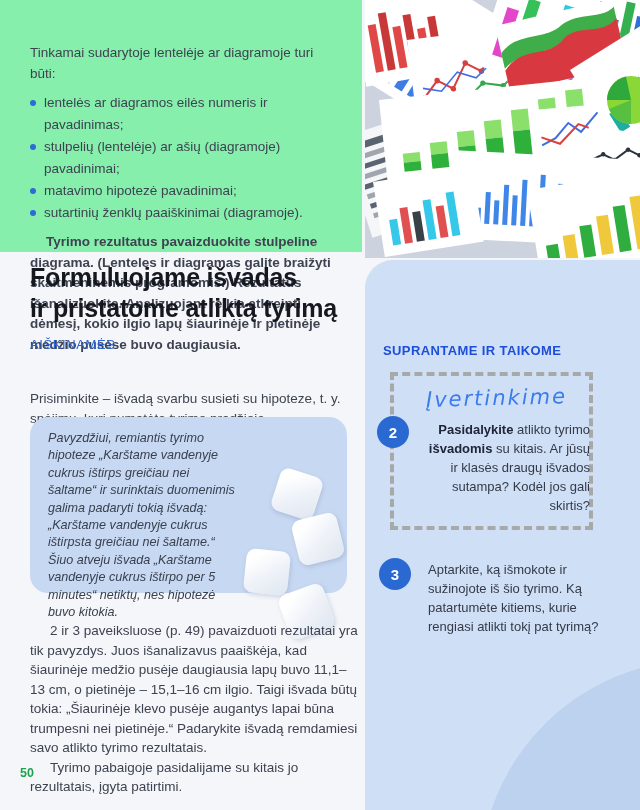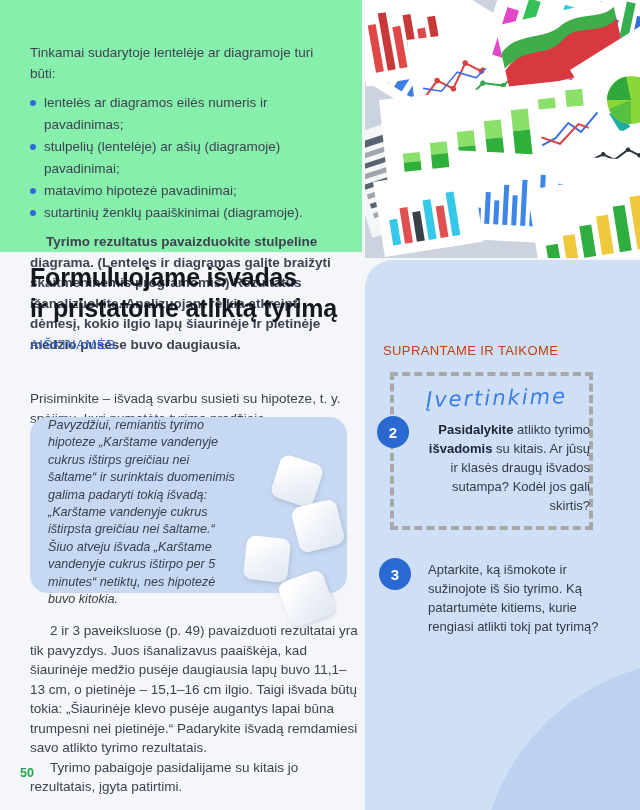--- a/index.html
+++ b/index.html
@@ -45,21 +45,21 @@
   .p-body {
     position:absolute; left:30px; width:324px;
     font-size:13.5px; line-height:19.5px; color:#3d4350;margin-top:23px;
   }
   .p1 { top:366px; }
   .p-flow { top:598px; width:330px; }
   .p-flow p { text-indent:20px; }
 
   .example-box {
     position:absolute; left:30px; top:417px; width:317px; height:176px;
-    background:#c7d8f2; border-radius:18px; padding:0 14px 10px 18px;
+    background:#c7d8f2; border-radius:18px; padding:13px 14px 10px 18px;
     font-size:12.6px; font-style:italic; color:#39404e; line-height:17.4px;
   }
   .cube-float { float:right; width:96px; height:128px; margin:46px -6px 0 4px; position:relative; }
   .cube {
     position:absolute; width:44px; height:44px; border-radius:9px;
     background:linear-gradient(145deg,#ffffff 20%,#eef2f8 55%,#dfe6f0);
     box-shadow:1px 2px 4px rgba(90,110,150,.25);
   }
   .cube.c1 { left:32px; top:-4px;  transform:rotate(18deg); }
   .cube.c2 { left:52px; top:40px;  transform:rotate(-14deg); width:46px; height:46px; }
@@ -75,21 +75,21 @@
   .side-panel {
     position:absolute; left:365px; top:260px; width:275px; height:550px;
     background:#cfdff6; border-top-left-radius:28px; overflow:hidden;
   }
   .deco-circle {
     position:absolute; left:115px; top:400px; width:440px; height:440px;
     border-radius:50%; background:#bcd2ef;
   }
   .side-label {
     position:absolute; left:18px; top:83px;
-    font-size:13px; font-weight:400; color:#c2410c; letter-spacing:0.4px;
+    font-size:13px; font-weight:700; color:#1d4ed8; letter-spacing:0.4px;
   }
   .dashed-box {
     position:absolute; left:25px; top:112px; width:203px; height:158px;
     border:4px dashed #a6a9a7;
   }
   .evaluate-title {
     position:absolute; left:32px; top:10px;
     font-family:"DejaVu Sans", sans-serif; font-style:italic;
     font-size:21px; color:#3b7ceb; letter-spacing:2px;
     transform:rotate(-1.5deg);

